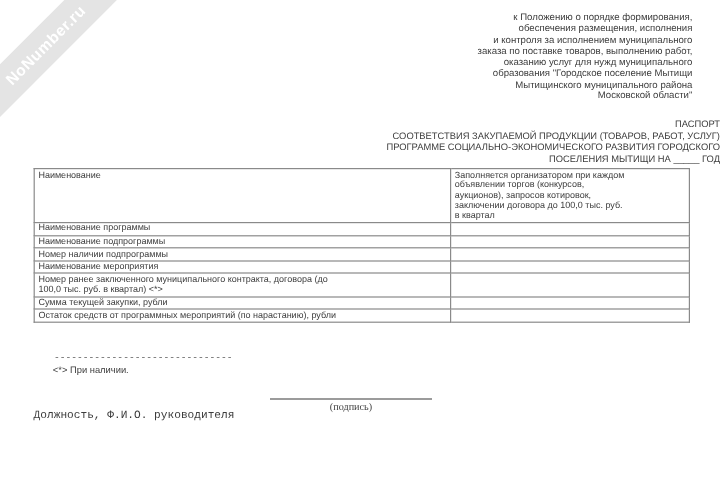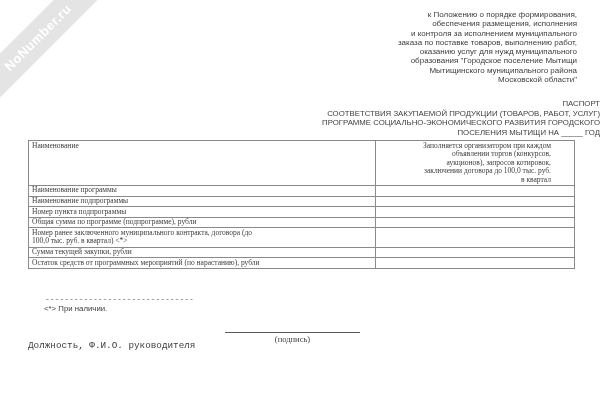--- a/index.html
+++ b/index.html
@@ -56,24 +56,23 @@
     table-layout: fixed;
   }
   .doc-table td {
     border: 1px solid #8a8a8a;
     font-size: 7.5px;
     line-height: 8.6px;
     padding: 0.5px 3px;
     vertical-align: top;
     white-space: pre-line;
     overflow: hidden;
-    font-family: Liberation Serif, serif;
   }
   .doc-table td.col-label { width: 340px; }
-  .value-inner { max-width: 172px; text-align: right; }
+  .value-inner { max-width: 172px; }
 
   
   .footnote-sep {
     position: absolute;
     left: 45px; top: 294px;
     font-family: "Liberation Mono", monospace;
     font-size: 8px;
     color: #5a5a5a;
     white-space: nowrap;
   }
@@ -145,25 +144,25 @@
       </tr>
       <tr>
         <td class="col-label">Наименование программы</td>
         <td></td>
       </tr>
       <tr>
         <td class="col-label">Наименование подпрограммы</td>
         <td></td>
       </tr>
       <tr>
-        <td class="col-label">Номер пункта подпрограммы</td>
+        <td class="col-label">Номер наличии подпрограммы</td>
         <td></td>
       </tr>
       <tr>
-        <td class="col-label">Общая сумма по программе (подпрограмме), рубли</td>
+        <td class="col-label">Наименование мероприятия</td>
         <td></td>
       </tr>
       <tr>
         <td class="col-label">Номер ранее заключенного муниципального контракта, договора (до
 100,0 тыс. руб. в квартал) &lt;*&gt;</td>
         <td></td>
       </tr>
       <tr>
         <td class="col-label">Сумма текущей закупки, рубли</td>
         <td></td>

